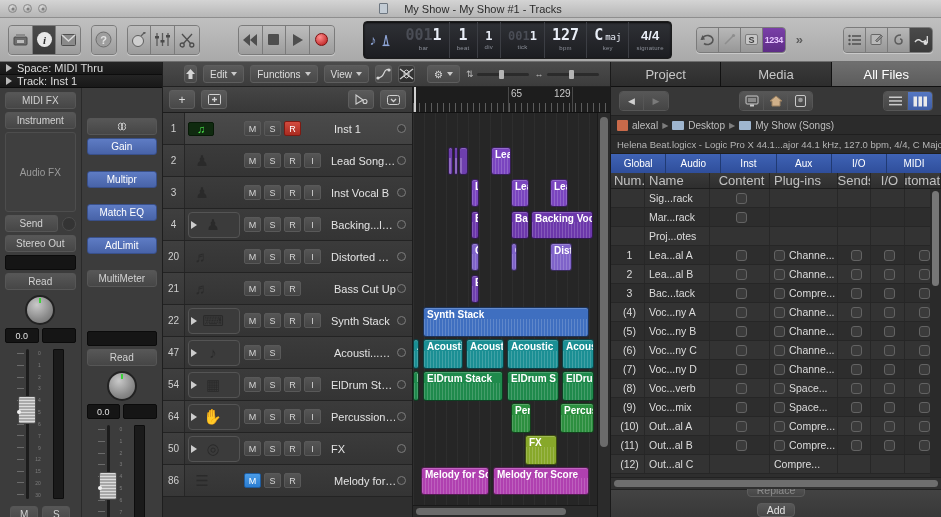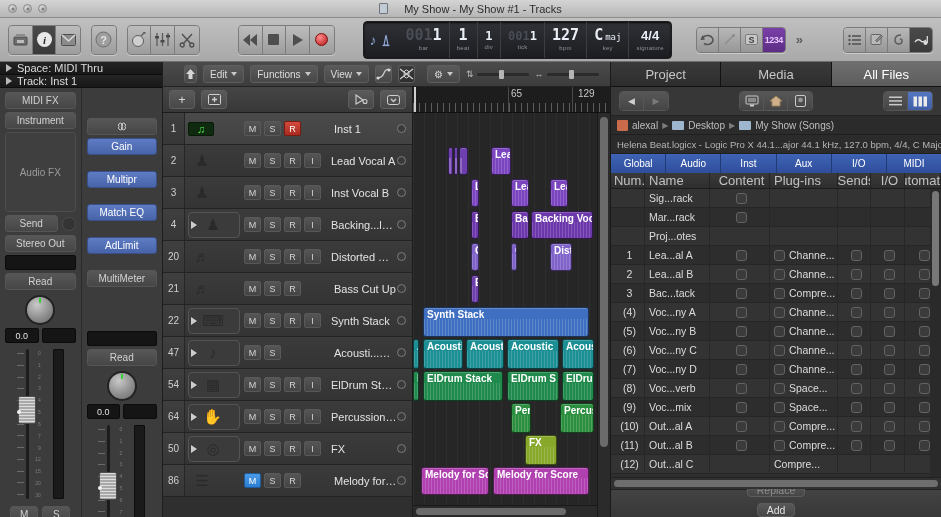--- a/index.html
+++ b/index.html
@@ -727,21 +727,21 @@
                 <rect x="0.5" y="0.5" width="12" height="9" rx="2" fill="none" stroke="#cfcfcf"></rect>
                 <path d="M4 4 L6.5 6.5 L9 4" stroke="#cfcfcf" stroke-width="1.3" fill="none"></path>
               </svg>
           </div>
         </div>
         <div class="ruler">
           <div class="playhead" style="left:1px"></div>
           <div class="rline" style="left:95px"></div>
           <div class="rnum" style="left:98px">65</div>
           <div class="rline" style="left:159px"></div>
-          <div class="rnum" style="left:165px">129</div>
+          <div class="rnum" style="left:141px">129</div>
           <div class="ticksrow"></div>
         </div>
       </div>
 
       <div class="tracks-wrap">
         <div class="track-headers" id="trackHeaders">
             <div class="trow sel">
               <div class="tnum">1</div>
               <div class="ticon-wrap">
                 <span class="ticon lcdgreen">♫</span>
@@ -759,21 +759,21 @@
               <div class="tnum">2</div>
               <div class="ticon-wrap">
                 <span class="ticon">♟</span>
               </div>
               <div class="btn-grp">
                 <div class="btn-sm">M</div>
                 <div class="btn-sm">S</div>
                 <div class="btn-sm">R</div>
                 <div class="btn-sm">I</div>
               </div>
-              <div class="tname">Lead Vocal A</div>
+              <div class="tname">Lead Songs A</div>
               <div class="tknob"></div>
             </div>
             <div class="trow">
               <div class="tnum">3</div>
               <div class="ticon-wrap">
                 <span class="ticon">♟</span>
               </div>
               <div class="btn-grp">
                 <div class="btn-sm">M</div>
                 <div class="btn-sm">S</div>

